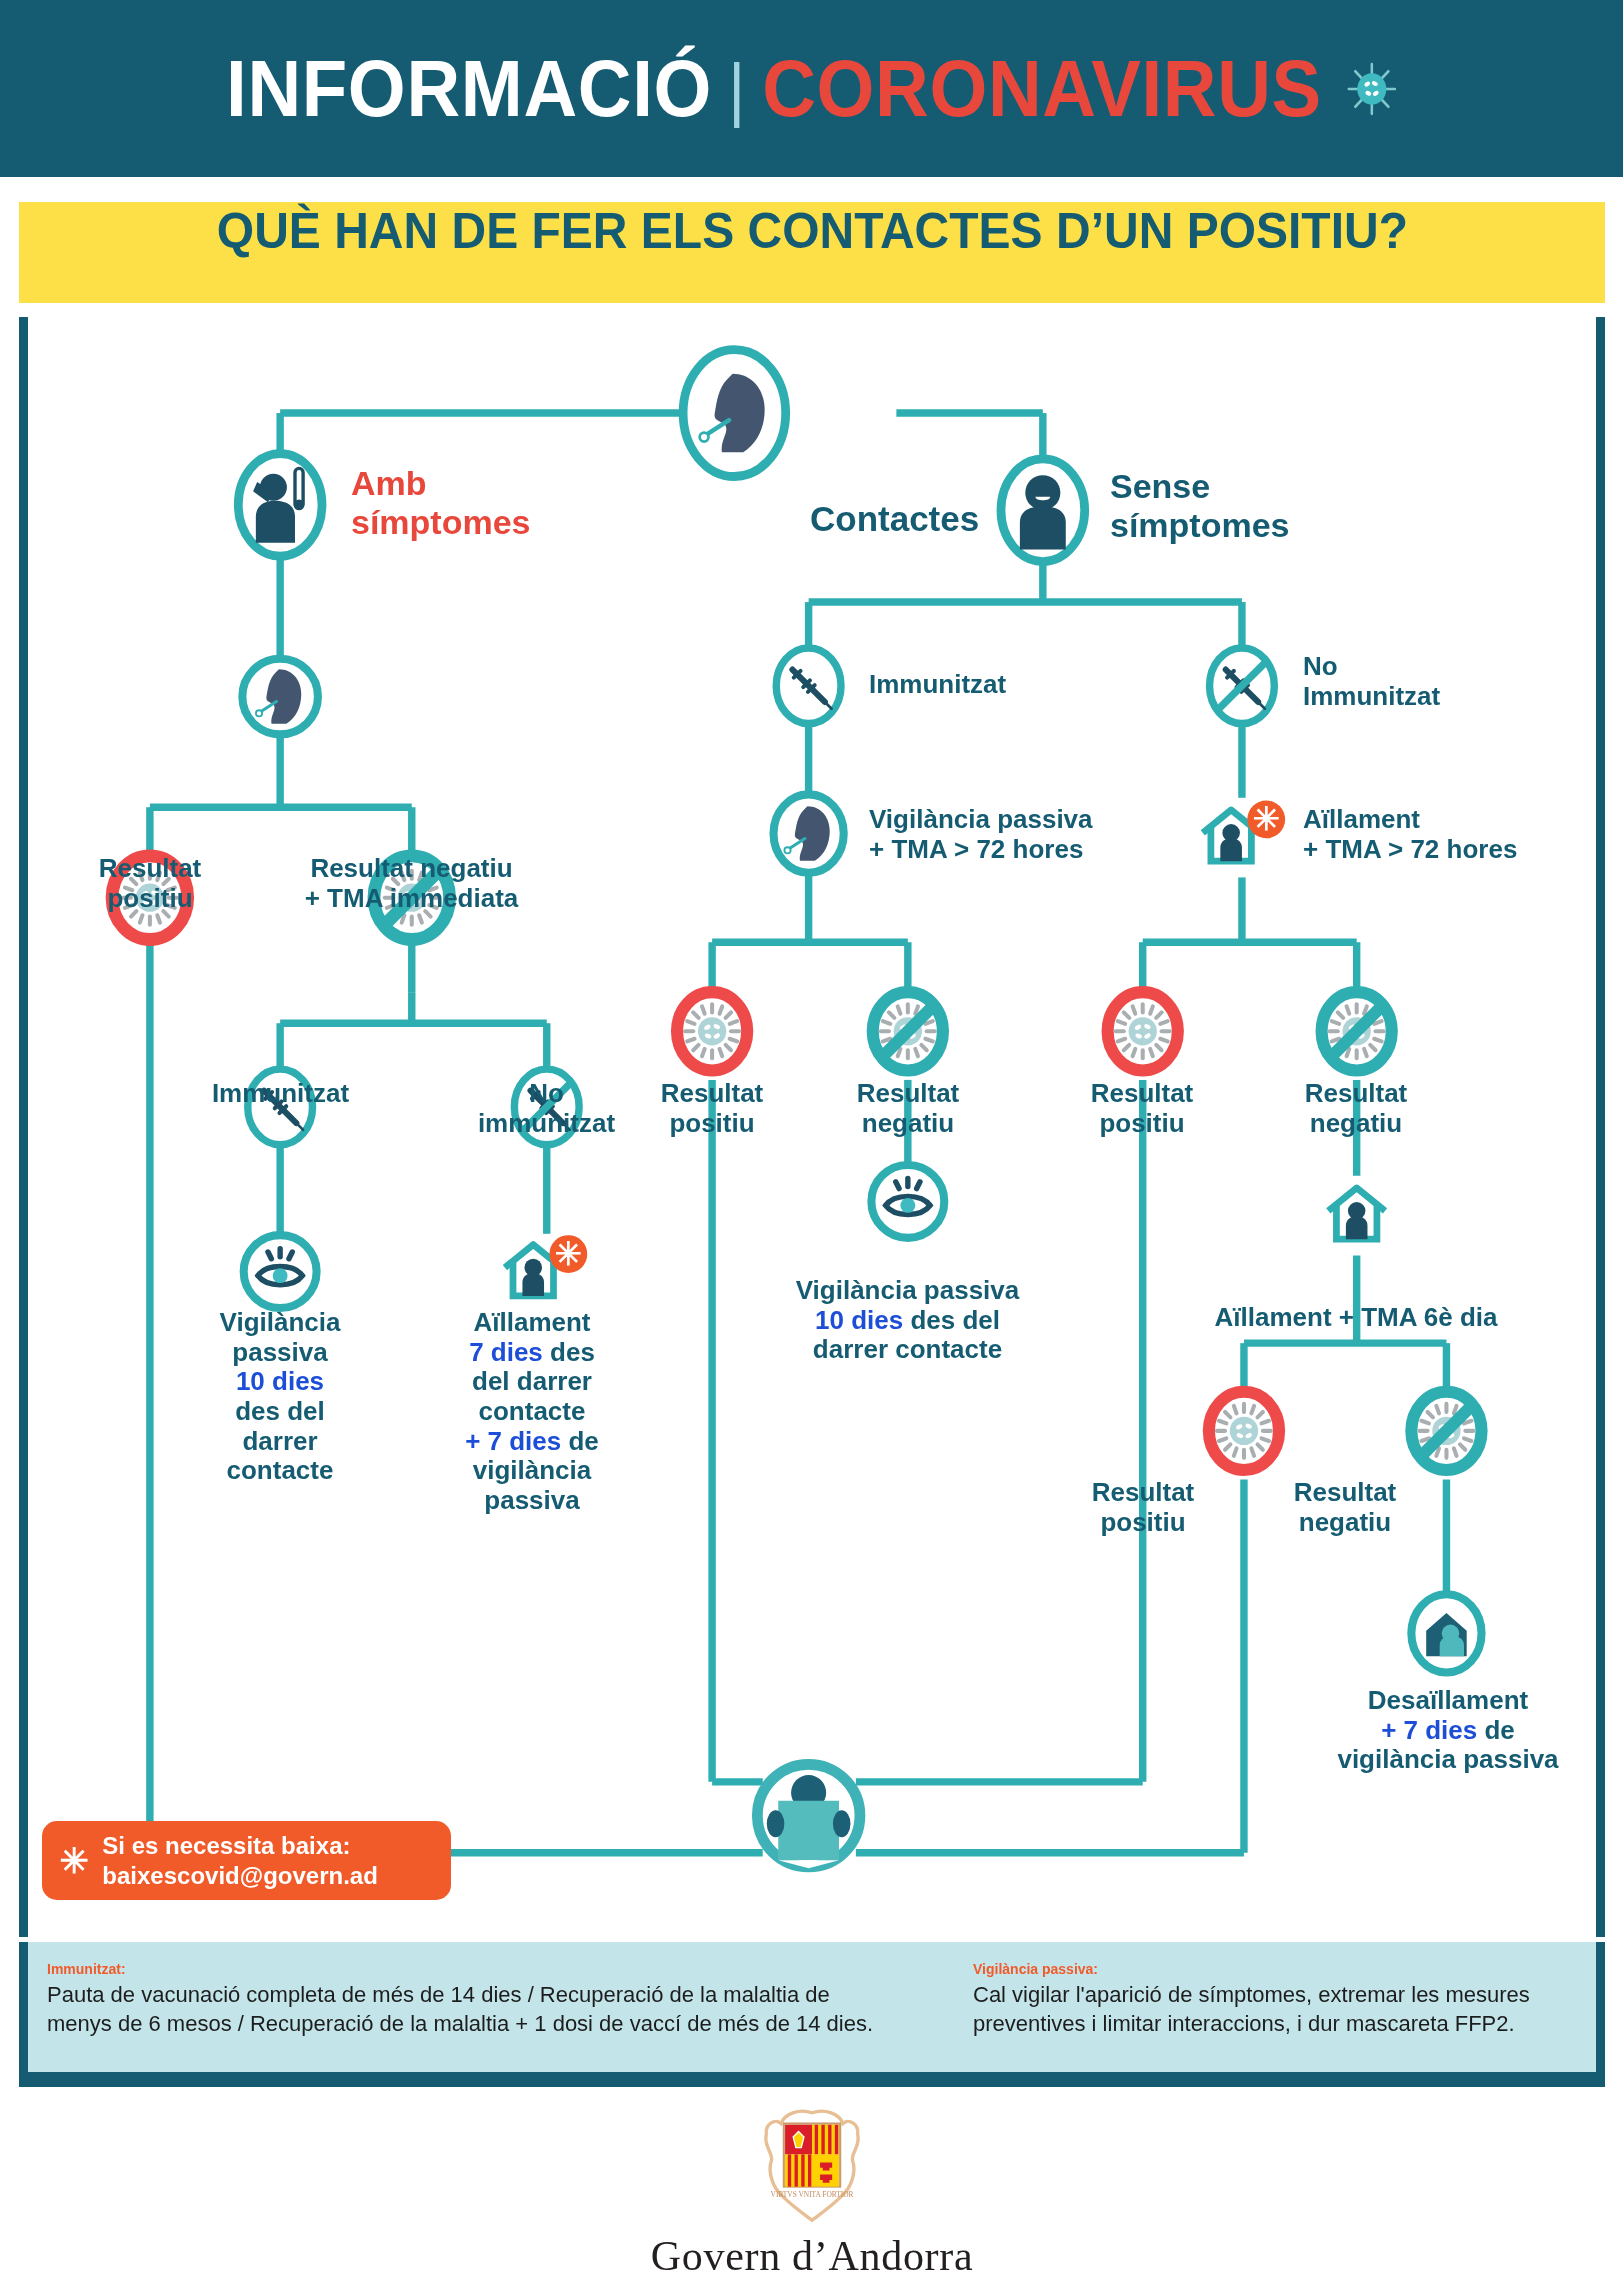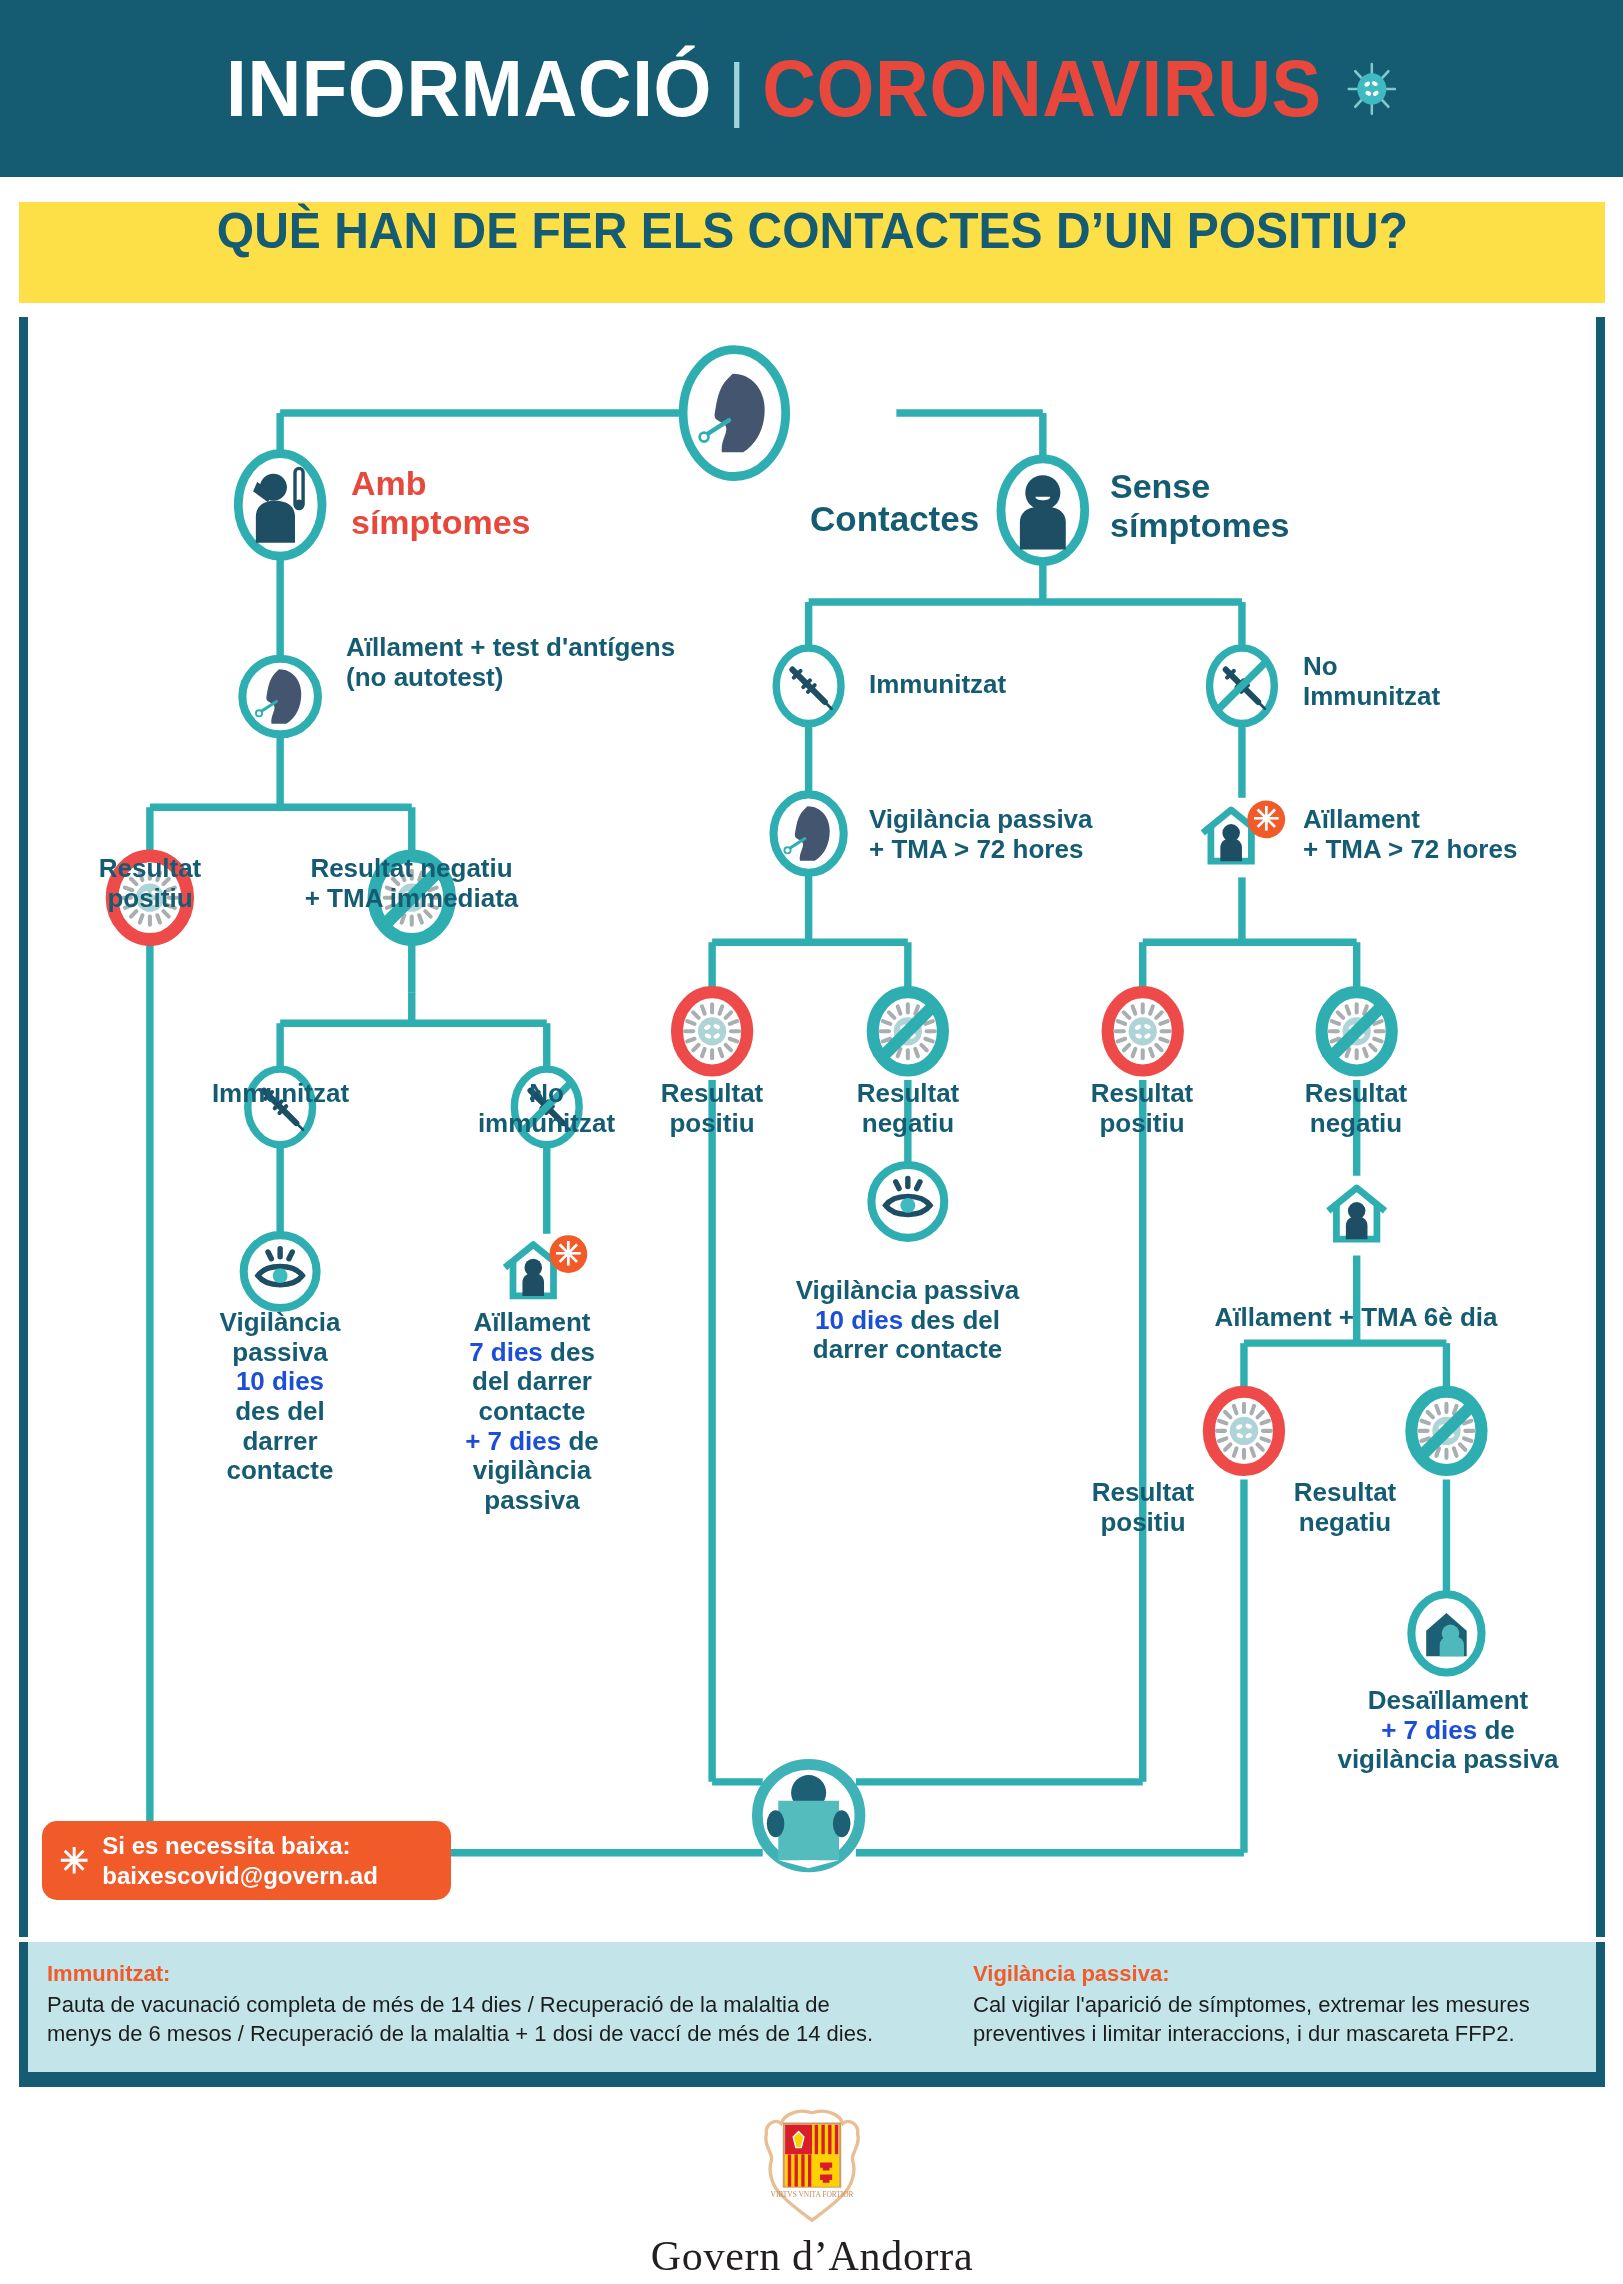--- a/index.html
+++ b/index.html
@@ -48,21 +48,21 @@
   }
 
   .notes-band {
     position:absolute; left:19px; top:1942px; width:1586px; height:145px;
     background:#C3E5EA;
     border-left:9.4px solid #155C72;
     border-right:9.4px solid #155C72;
     border-bottom:15px solid #155C72;
   }
   .note-col { position:absolute; top:19px; }
-  .note-title { color:#F15A29; font-size:22px; font-weight:bold; margin-bottom:4px;}
+  .note-title { color:#F15A29; font-size:14px; font-weight:bold; margin-bottom:4px;}
   .note-body  { color:#1d1d1d; font-size:22px; line-height:1.3; }
 
   
   #flow { position:absolute; left:0; top:0; width:1624px; height:2284px; }
   .label {
     position:absolute; color:#155C72; font-weight:bold;
     line-height:1.14; white-space:pre-line;
   }
   .label.red  { color:#E8483C; }
   .label.c    { text-align:center; }
@@ -404,21 +404,20 @@
       <ellipse cx="49" cy="12" rx="13" ry="20" fill="#1D5F75"></ellipse>
     </g>
   </svg>
 
   <div class="label l" style="left:810px; top:499px; font-size:35px;">Contactes</div>
 
   <div class="label l red" style="left:351px; top:464px; font-size:34px;"><span>Amb</span><br><span>símptomes</span></div>
 
   <div class="label l" style="left:1110px; top:467px; font-size:34px;"><span>Sense</span><br><span>símptomes</span></div>
 
-  <div class="label l" style="left:346px; top:633px; font-size:26px;"><span>Aïllament + test d'antígens</span><br><span>(no autotest)</span></div>
 
   <div class="label c" style="left:42px; top:854px; width:216px; font-size:26px;"><span>Resultat</span><br><span>positiu</span></div>
 
   <div class="label c" style="left:270px; top:854px; width:283px; font-size:26px;"><span>Resultat negatiu</span><br><span>+ TMA immediata</span></div>
 
   <div class="label c" style="left:186px; top:1079px; width:189px; font-size:26px;">Immunitzat</div>
 
   <div class="label c" style="left:452px; top:1079px; width:189px; font-size:26px;"><span>No</span><br><span>immunitzat</span></div>
 
   <div class="label c" style="left:182px; top:1308px; width:196px; font-size:26px;">Vigilància<br>passiva<br><span class="red-txt">10 dies</span><br>des del<br>darrer<br>contacte</div>

